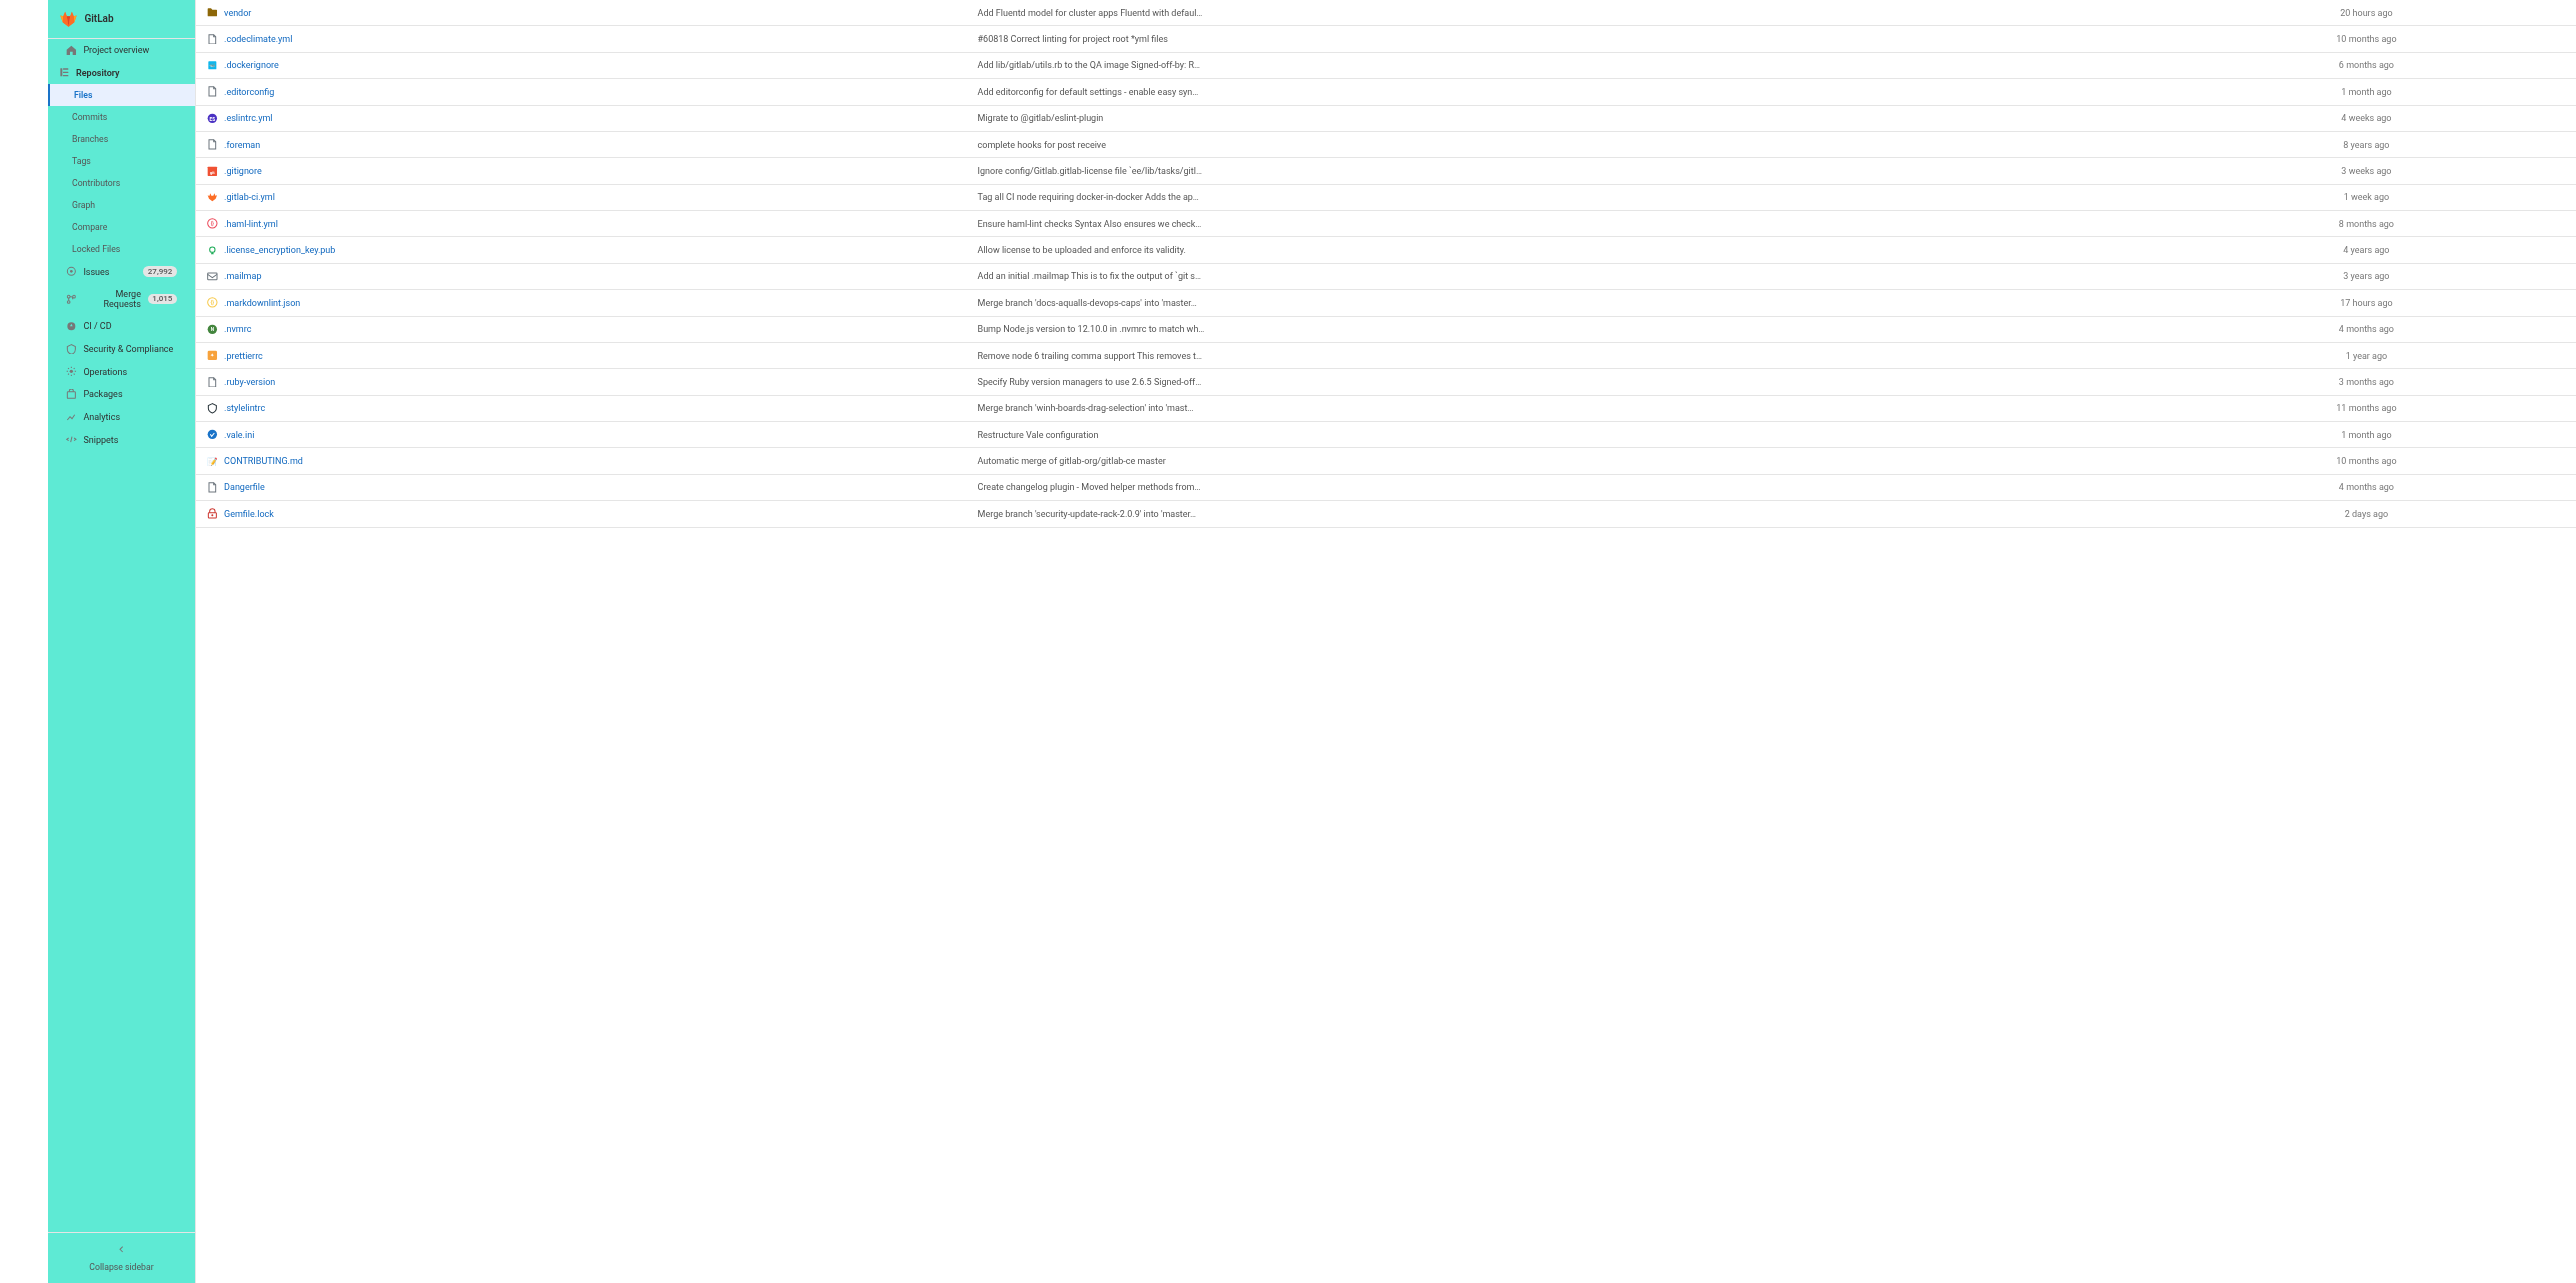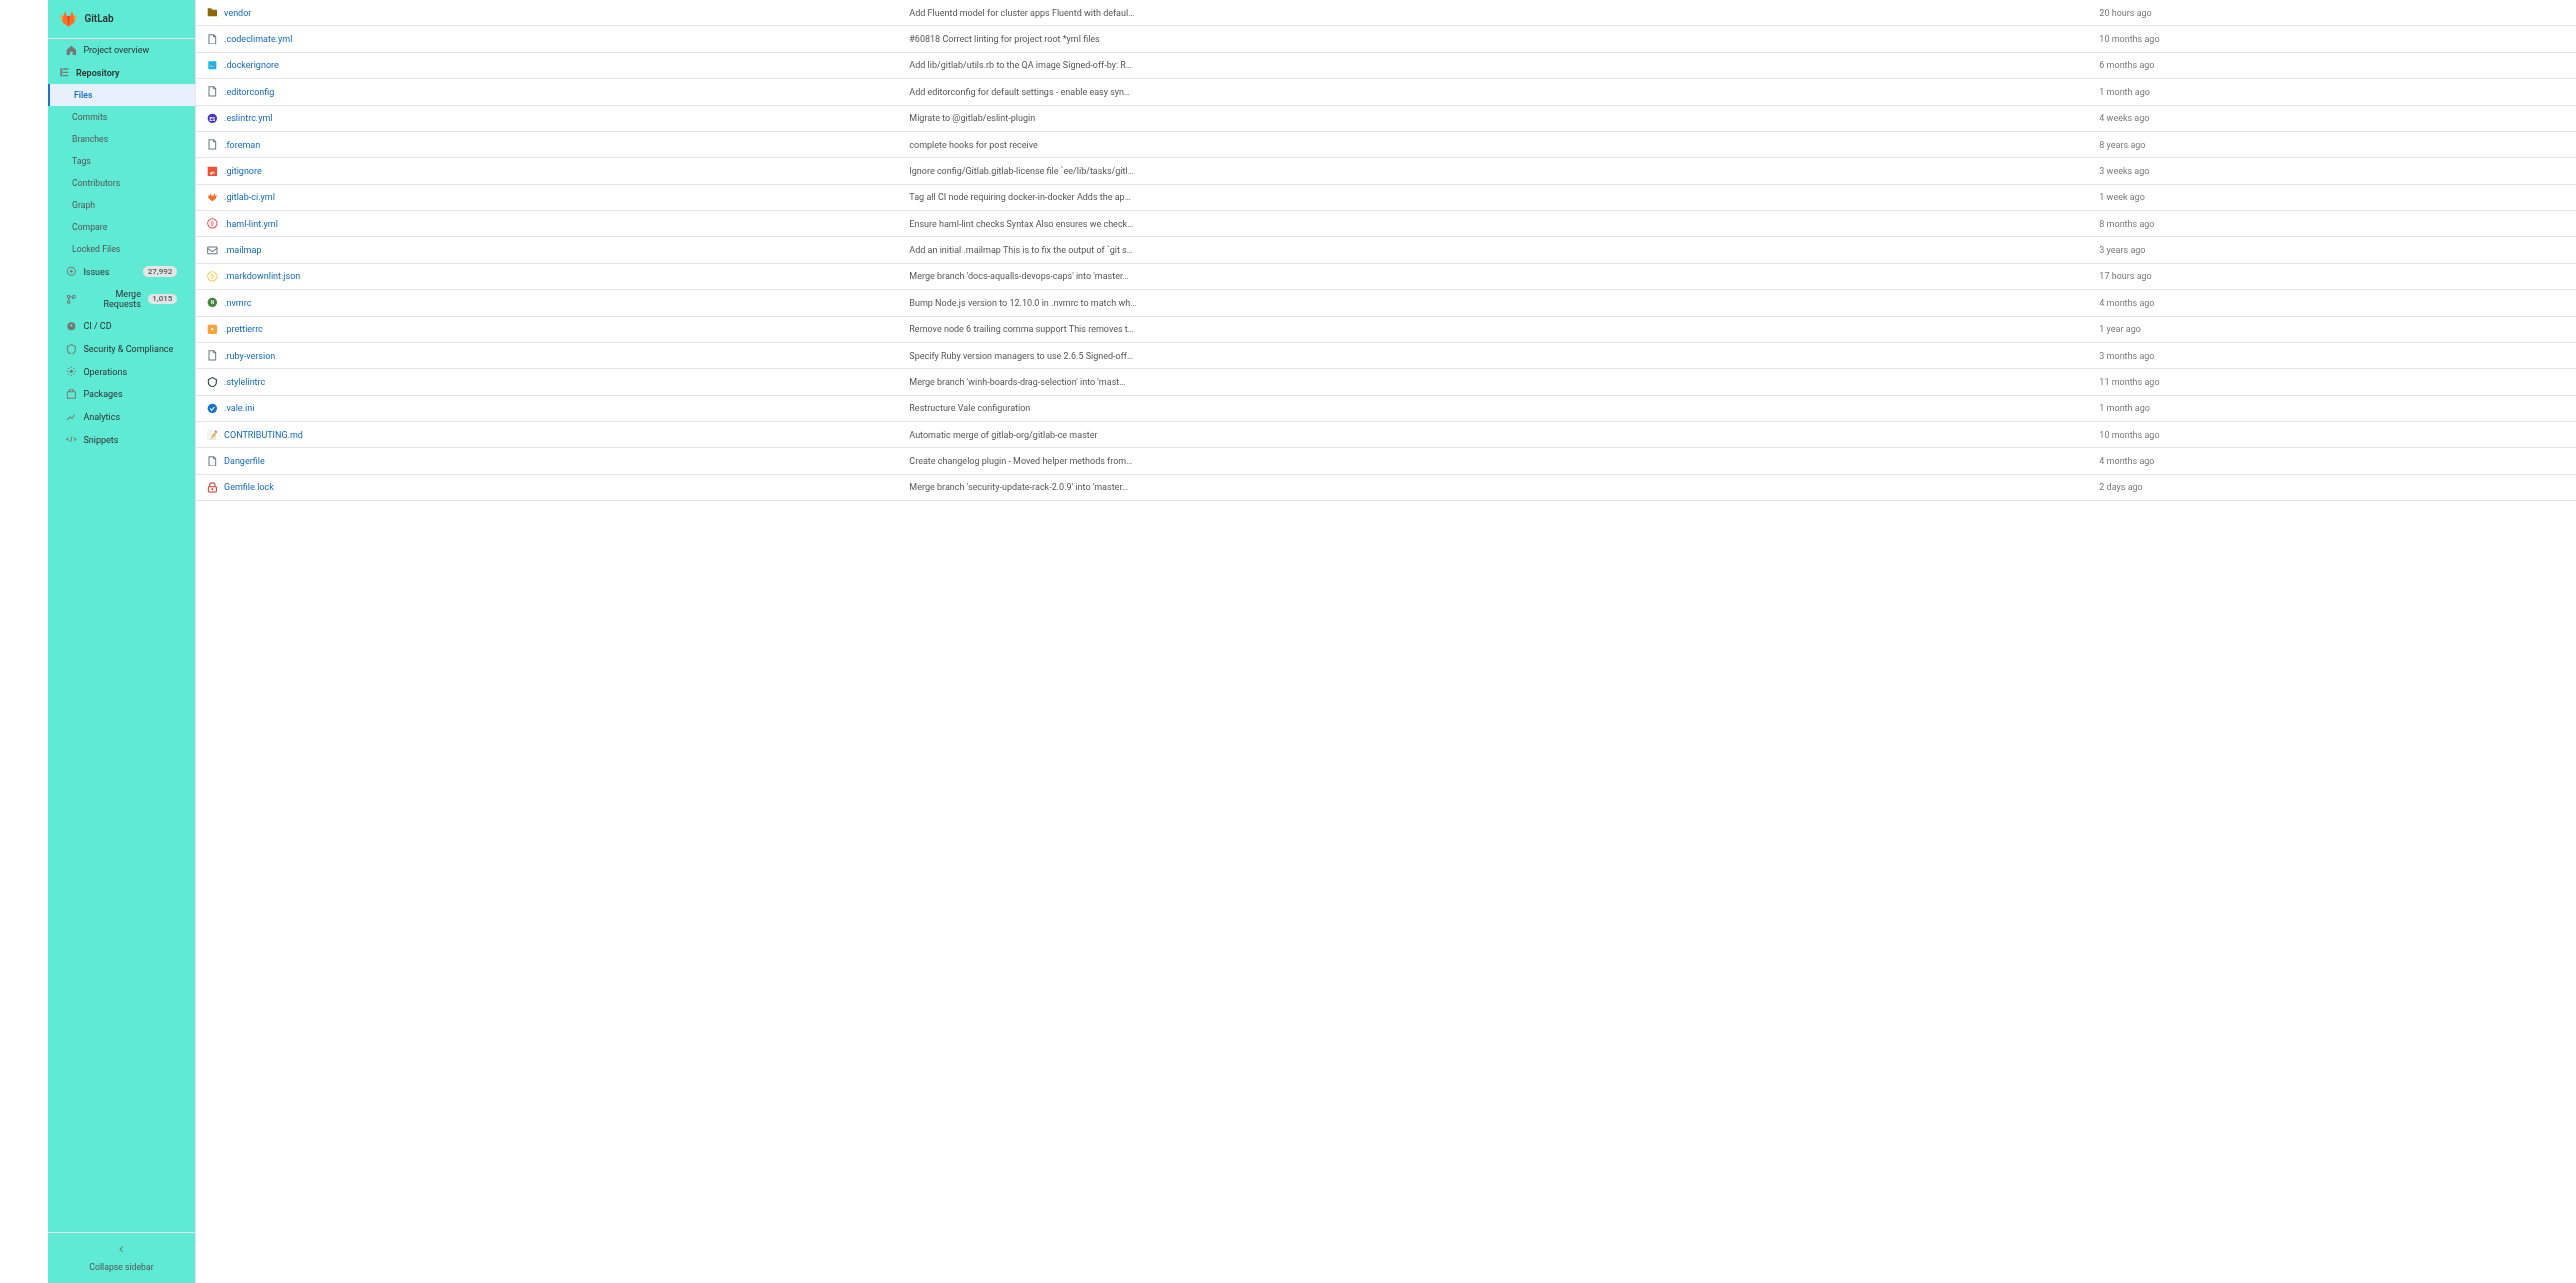--- a/index.html
+++ b/index.html
@@ -109,21 +109,21 @@
     }
     .file-table td.commit-msg {
       width: 50%;
       color: #555;
       overflow: hidden;
       text-overflow: ellipsis;
       white-space: nowrap;
       max-width: 336px;
     }
     .file-table td.time-ago {
-      text-align: left;
+      text-align: center;
       color: #777;
       white-space: nowrap;
       min-width: 81px;
       margin-top: 20px;
     }
     .file-icon {
       width: 12px; height: 12px; min-width: 12px;
       display: inline-flex; align-items: center; justify-content: center;
       font-size: 8.7px;
     }
@@ -427,20 +427,35 @@
       </div>
     </td>
     <td class="commit-msg">Ensure haml-lint checks Syntax Also ensures we check…</td>
     <td class="time-ago">8 months ago</td>
   </tr>
         <tr>
     <td>
       <div class="name-cell">
         <span class="file-icon">
                 <svg width="10.7" height="10.7" viewBox="0 0 16 16">
+                  <circle cx="8" cy="7" r="4" fill="none" stroke="#1aaa55" stroke-width="1.5"></circle>
+                  <path d="M8 11v3M6 13h4" stroke="#1aaa55" stroke-width="1.5"></path>
+                </svg>
+              </span>
+        <a class="file-link" href="#">.license_encryption_key.pub</a>
+      </div>
+    </td>
+    <td class="commit-msg">Allow license to be uploaded and enforce its validity.</td>
+    <td class="time-ago">4 years ago</td>
+  </tr>
+        <tr>
+    <td>
+      <div class="name-cell">
+        <span class="file-icon">
+                <svg width="10.7" height="10.7" viewBox="0 0 16 16">
                   <rect x="1" y="3" width="14" height="10" rx="1" fill="none" stroke="#6c757d" stroke-width="1.5"></rect>
                   <path d="M1 5l7 5 7-5" stroke="#6c757d" stroke-width="1.5" fill="none"></path>
                 </svg>
               </span>
         <a class="file-link" href="#">.mailmap</a>
       </div>
     </td>
     <td class="commit-msg">Add an initial .mailmap This is to fix the output of `git s…</td>
     <td class="time-ago">3 years ago</td>
   </tr>

